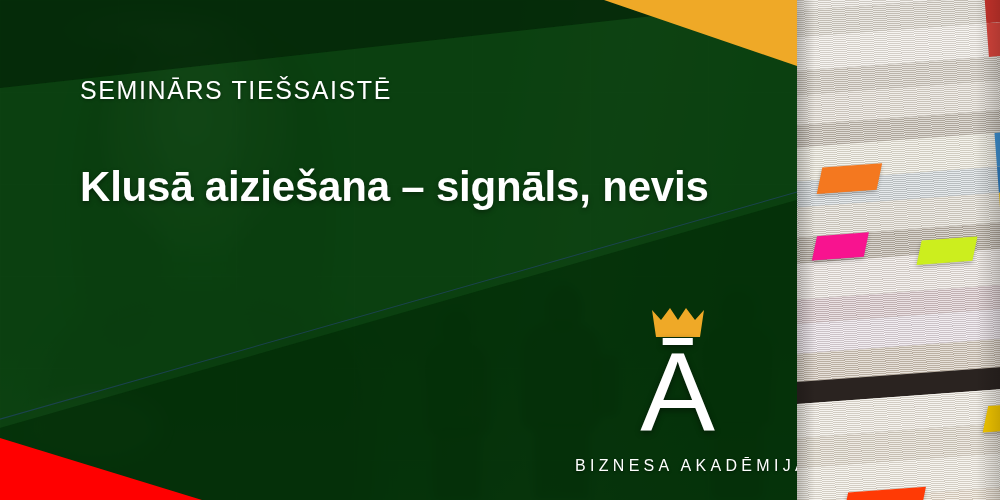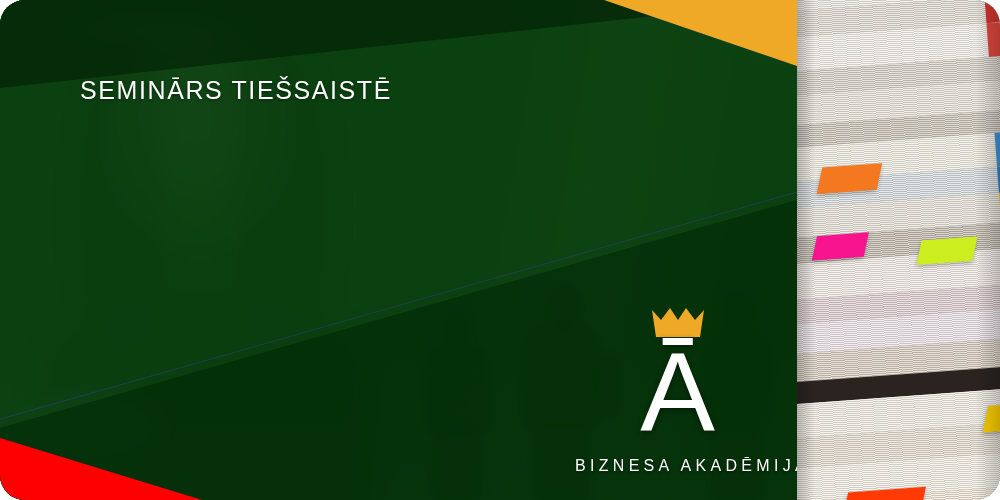--- a/index.html
+++ b/index.html
@@ -10,21 +10,20 @@
   body {
     font-family: "Liberation Sans", sans-serif;
   }
 
   #banner {
     position: relative;
     width: 1000px;
     height: 500px;
     overflow: hidden;
     background: #0b3310;
-    border-radius: 25px;
   }
 
   
   .green-panel {
     position: absolute;
     left: 0; top: 0;
     width: 797px;
     height: 500px;
     overflow: hidden;
     background: #0a3a10;
@@ -325,20 +324,21 @@
     <div class="tint-facet-lower"></div>
     <div class="facet-edge"></div>
 
     <div class="gold-triangle"></div>
     <div class="gold-triangle-shade"></div>
     <div class="red-triangle"></div>
 
     <p class="kicker">SEMINĀRS TIEŠSAISTĒ</p>
 
     <h1 class="headline">
+      <span class="hl-line">Klusā aiziešana – signāls, nevis</span>
     </h1>
 
     <div class="logo">
       <svg class="logo-crown" viewBox="0 0 60 32" aria-hidden="true">
         <path d="M4 4 L13 14 L22 2 L30 14 L38 2 L47 14 L56 4 L52 31 L8 31 Z" fill="#efa927"></path>
       </svg>
       <span class="logo-letter">Ā</span>
       <span class="logo-wordmark">BIZNESA AKADĒMIJA</span>
     </div>
   </div>

